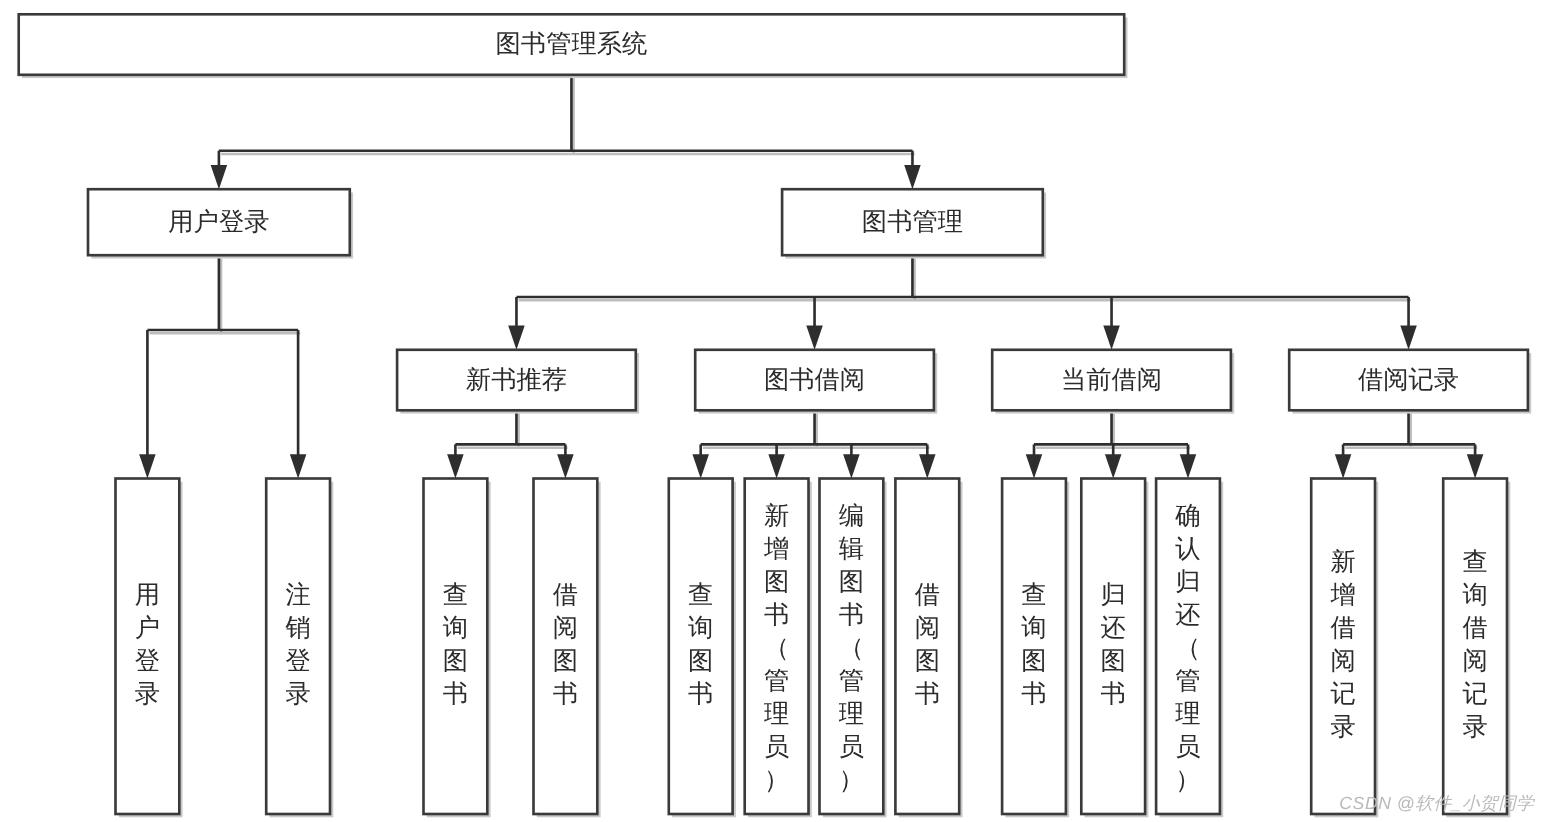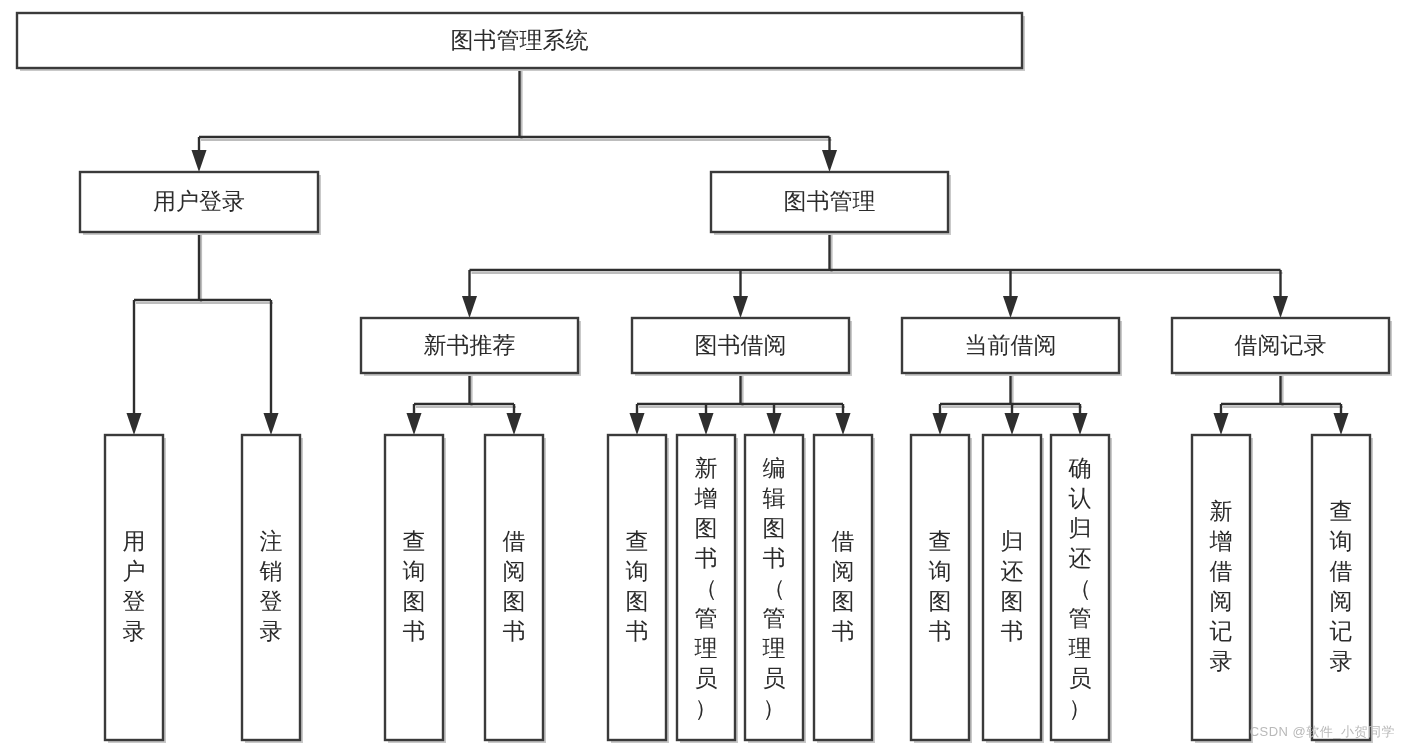--- a/index.html
+++ b/index.html
@@ -62,25 +62,26 @@
     font-family: "Liberation Sans", "DejaVu Sans", sans-serif;
     font-size: 23px;
     text-anchor: middle;
     dominant-baseline: middle;
   }
   .watermark {
     position: absolute;
     right: 10px;
     bottom: 6px;
     font-family: "Liberation Sans", "DejaVu Sans", sans-serif;
-    font-size: 13px;
+    font-size: 16px;
     color: #b9b9b9;
     white-space: nowrap;
     letter-spacing: 0.5px;
     pointer-events: none;
+    font-style: italic;
   }
 </style>
 </head>
 <body>
 
 <div id="stage">
   <svg id="diagram-svg" viewBox="0 0 1405 747">
     <g id="edge-layer">
         <g>
           <path d="M 521.5 71 L 521.5 139" class="conn-shadow"></path>

